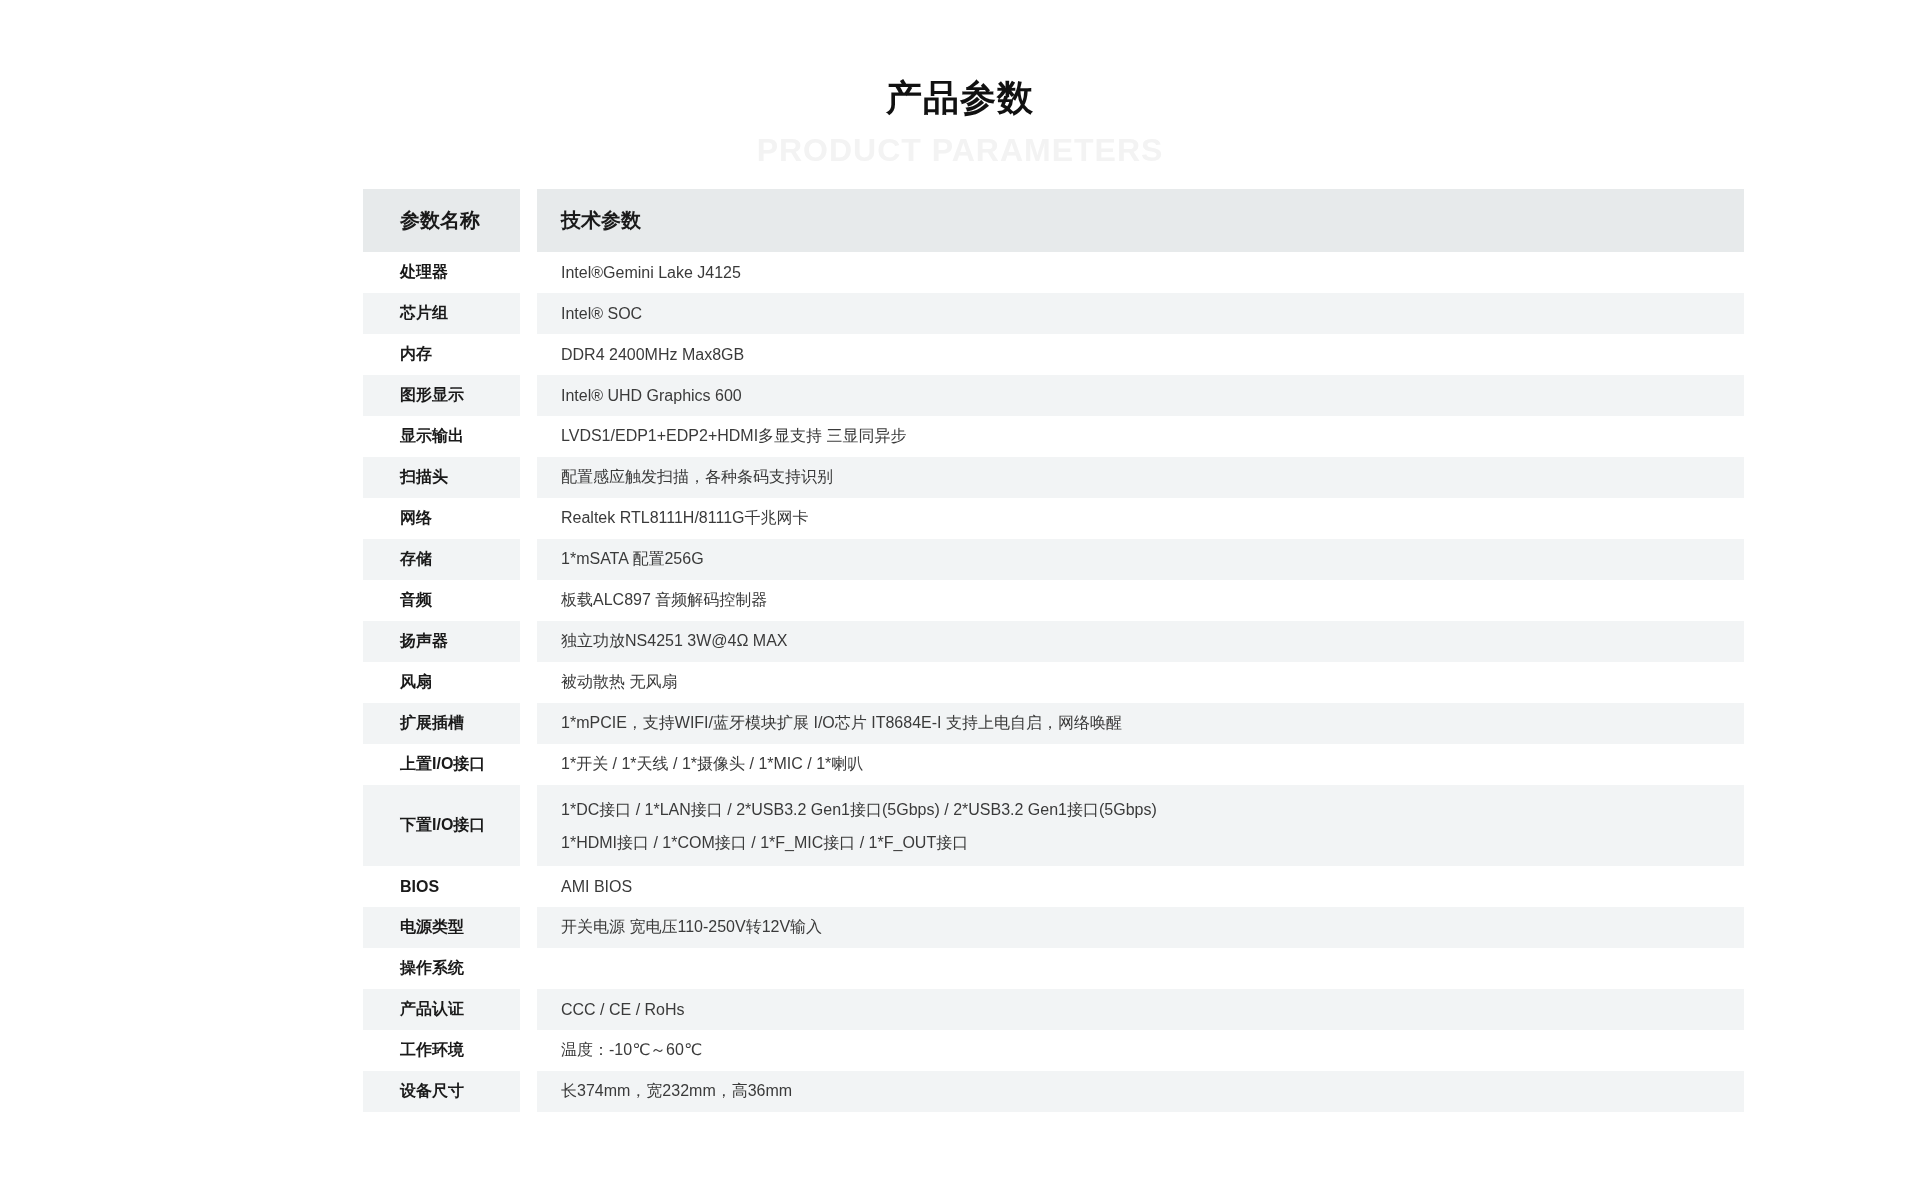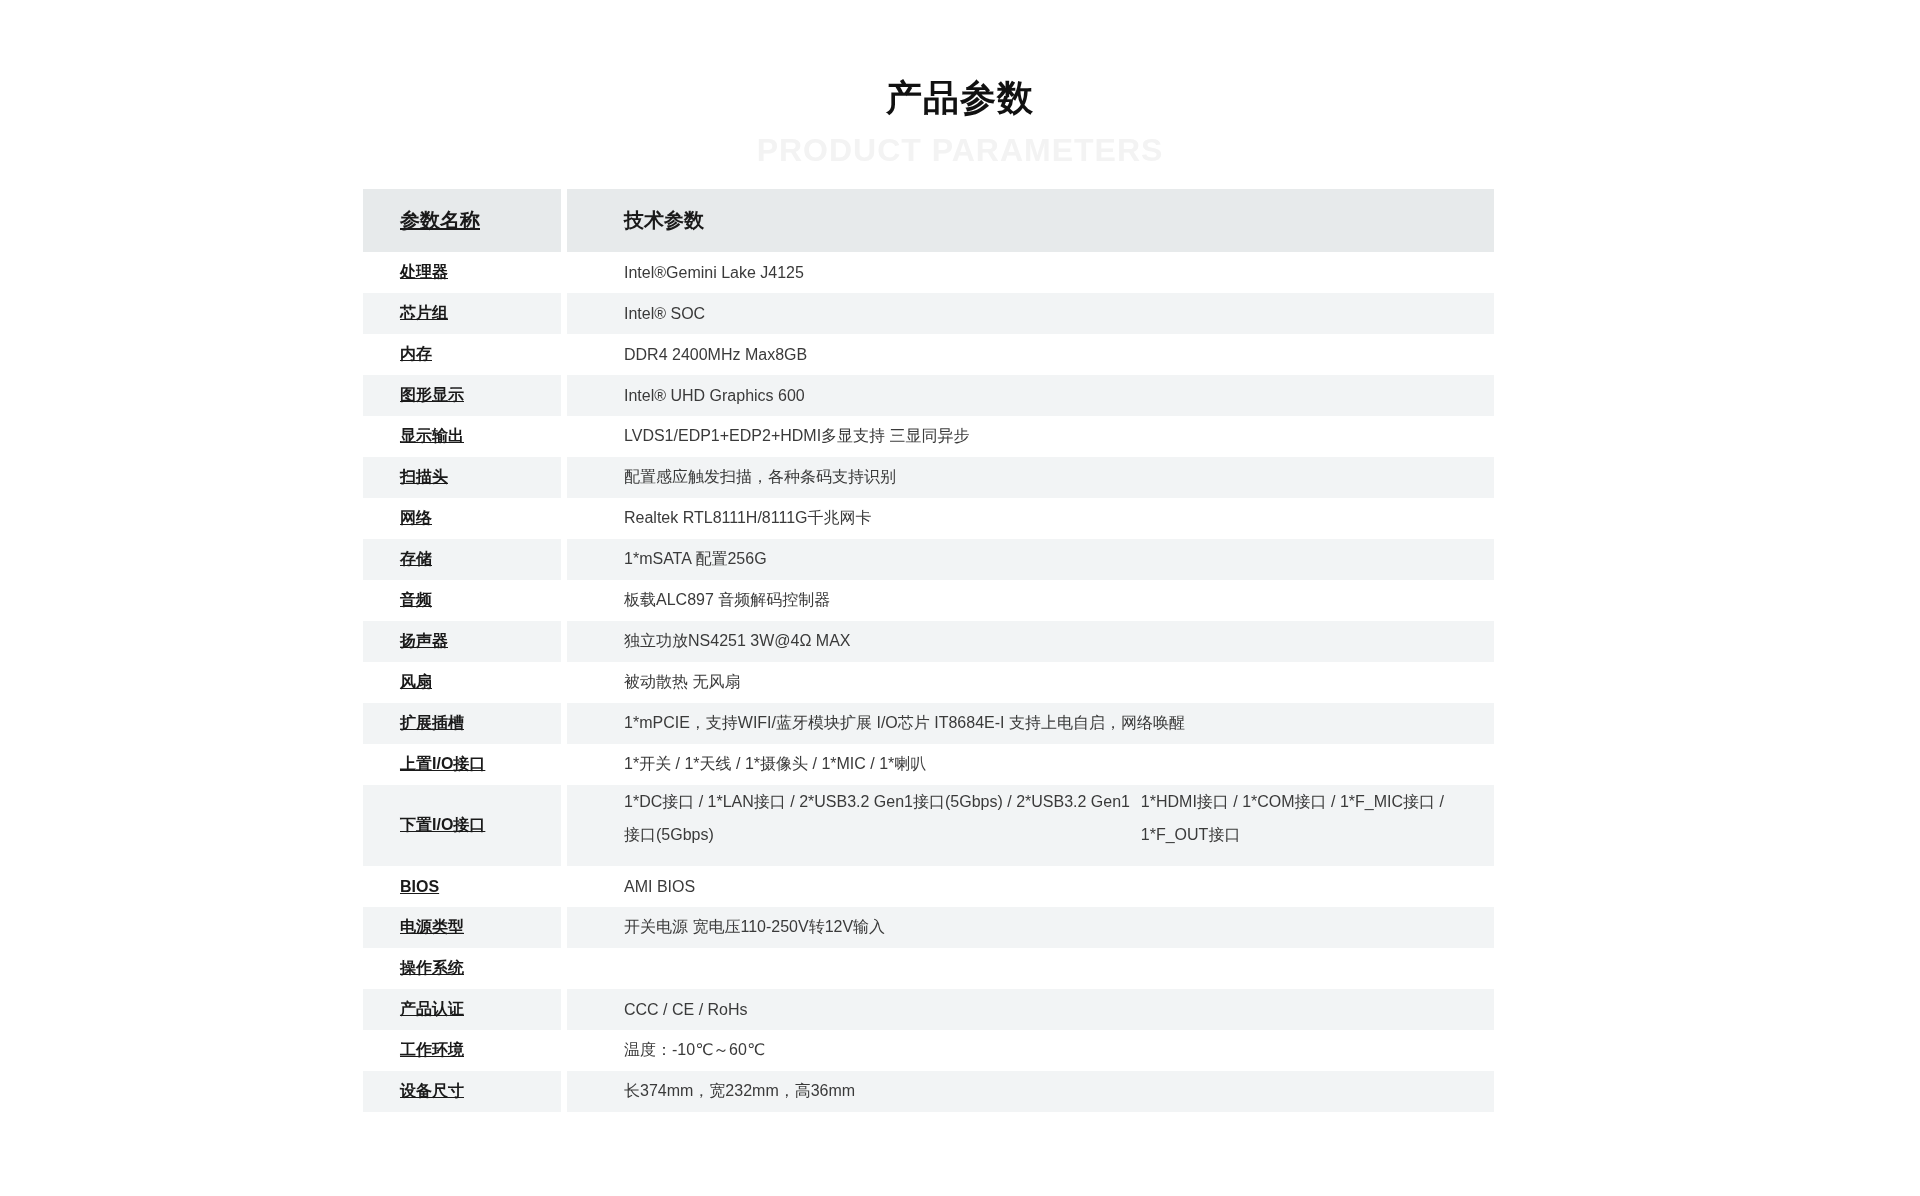--- a/index.html
+++ b/index.html
@@ -18,32 +18,32 @@
     color:var(--title-color,#111111); letter-spacing:1px;
   }
 
   .spec-table { position:absolute; left:363px; top:189px; width:1197px; }
 
   .trow { display:flex; height:41px; }
   .trow.tall { height:81px; }
   .thead { display:flex; height:63px; }
 
   .cell { display:flex; align-items:center; background:transparent; }
-  .c1 { width:198px; flex:none; padding-left:37px; margin-right:6px;text-decoration:underline; }
-  .c2 { width:927px; flex:none; padding-left:57px; }
+  .c1 { width:157px; flex:none; padding-left:37px; margin-right:17px; }
+  .c2 { width:1207px; flex:none; padding-left:24px; }
 
   .thead .cell { background:var(--header-bg,#e7eaeb); }
   .thead .c1, .thead .c2 { font-size:20px; font-weight:700; color:var(--label-color,#1a1a1a); }
 
   .trow .c1 { font-size:16px; font-weight:700; color:var(--label-color,#1a1a1a); }
   .trow .c2 { font-size:16px; font-weight:400; color:var(--value-color,#3a3a3a); }
 
   .trow.alt .cell { background:var(--row-alt-bg,#f2f4f5); }
 
-  .tall .c2 { flex-direction:row; align-items:flex-start; justify-content:center; }
+  .tall .c2 { flex-direction:column; align-items:flex-start; justify-content:center; }
   .tall .c2 .line { line-height:33px; }
 </style>
 </head>
 <body>
 
 <div class="stage">
 
   <div class="watermark">PRODUCT PARAMETERS</div>
   <h1 class="page-title">产品参数</h1>
 

